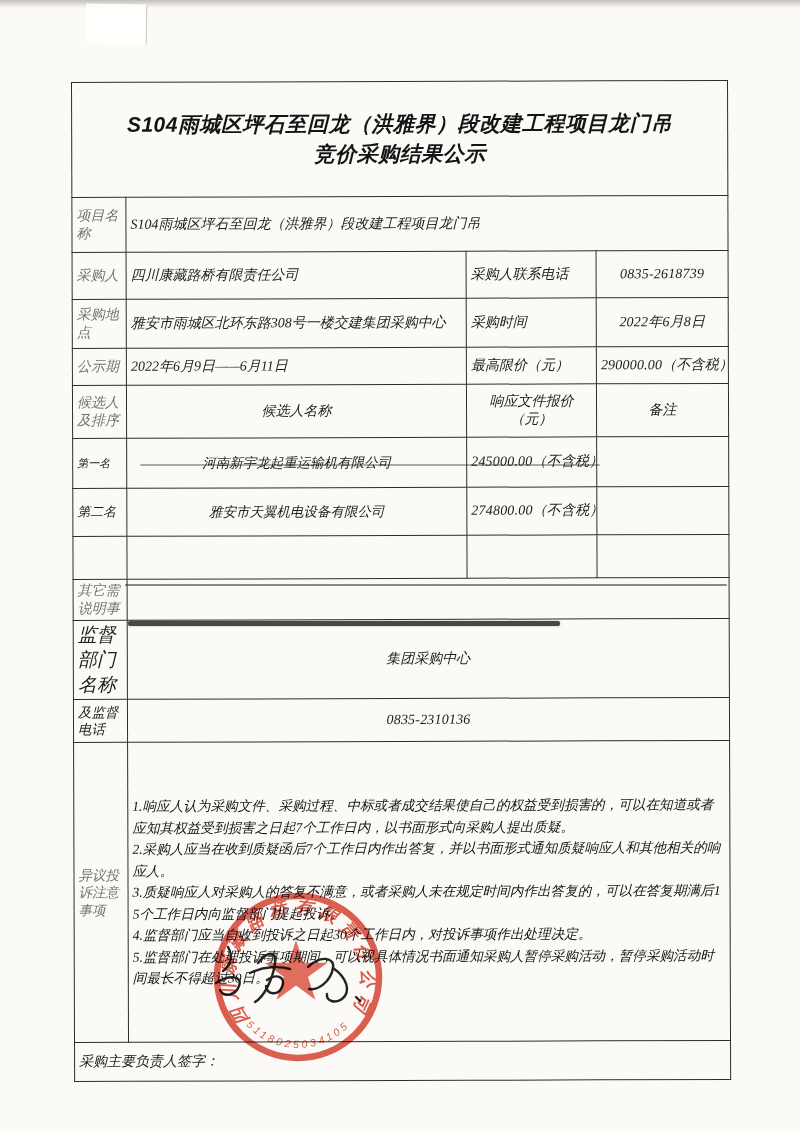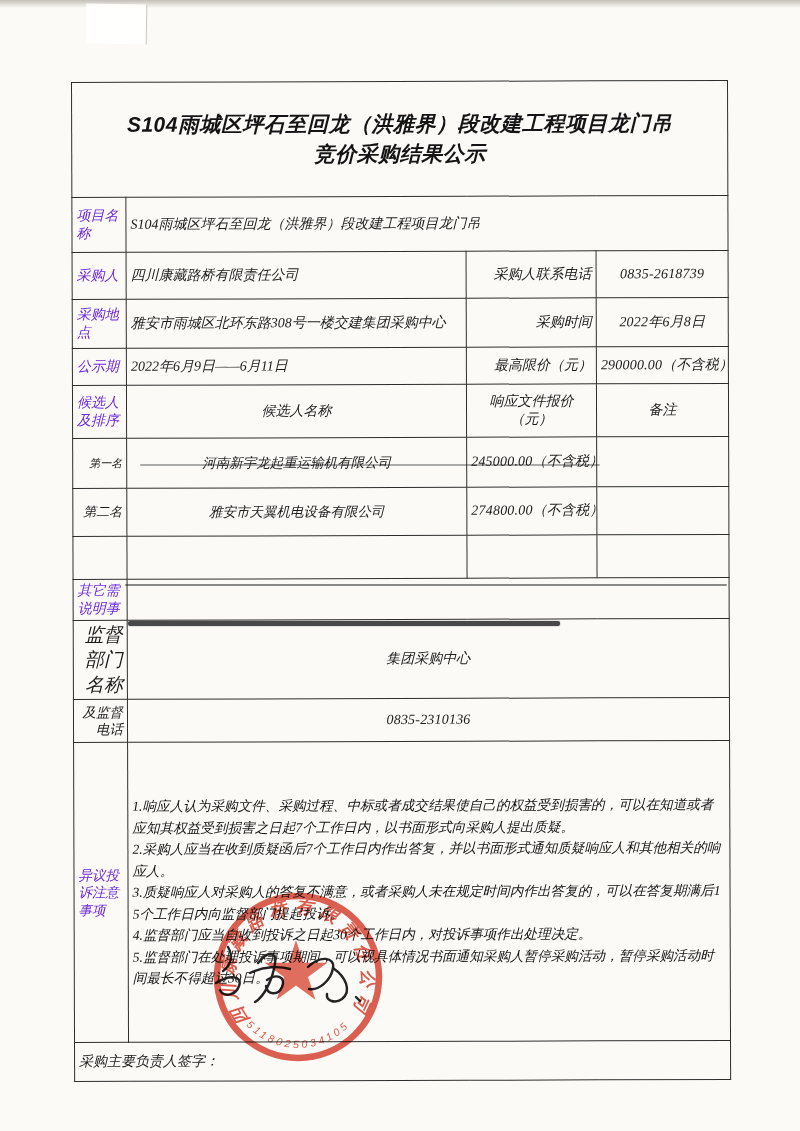--- a/index.html
+++ b/index.html
@@ -39,22 +39,22 @@
   col.c1{width:54px;}
   col.c2{width:340px;}
   col.c3{width:130px;}
   col.c4{width:132px;}
 
   td.title-cell{height:110px;text-align:center;vertical-align:middle;border-bottom:1.5px solid #2e2e2e;}
   .title-l{
     font-family:"Liberation Sans","DejaVu Sans",sans-serif;
     font-weight:700;font-size:21px;letter-spacing:.5px;color:#141414;line-height:30px;
   }
-  td.lab{padding:2px 1px 2px 4px;color:#6d28d9;}
-  td.lab-c{text-align:right;padding:2px 1px;}
+  td.lab{padding:2px 1px 2px 4px;color:#737373;}
+  td.lab-c{text-align:left;padding:2px 1px;}
   td.val-l{text-align:left;padding-left:8px;}
   td.val-c{text-align:center;}
   td.num{font-size:13px;white-space:nowrap;text-align:center;letter-spacing:.2px;}
   td.head-c{text-align:center;}
   td.notice-cell{padding:10px 14px;}
   .notice-item{font-size:13.6px;line-height:21.5px;text-align:left;color:#131313;}
   td.sign-cell{padding-left:5px;font-size:14.5px;height:34px;}
 
   
   #overlay{position:absolute;left:0;top:0;width:800px;height:1131px;pointer-events:none;}

